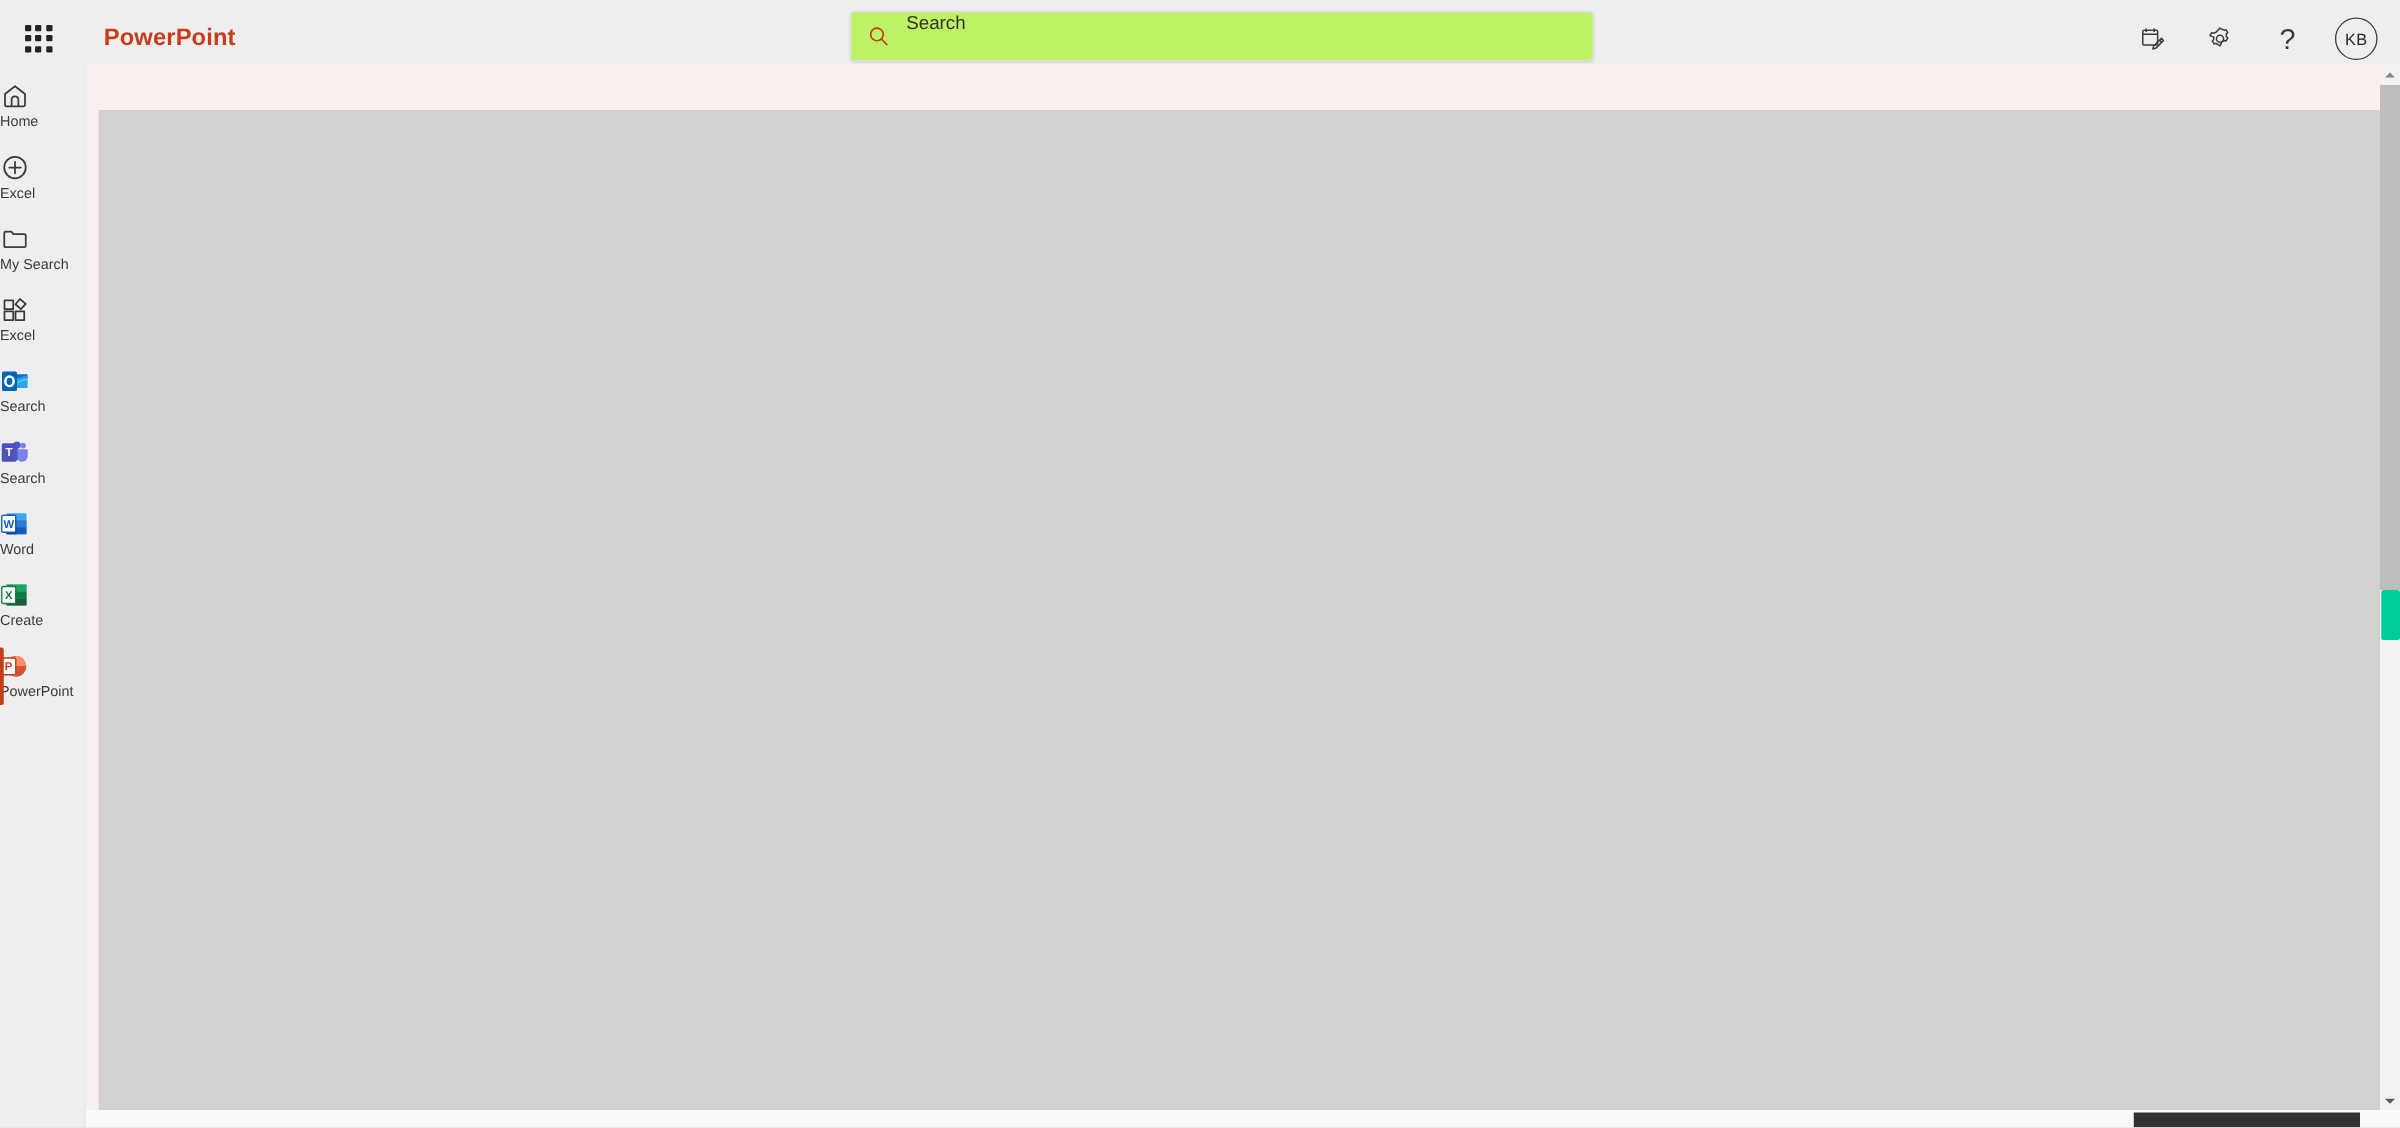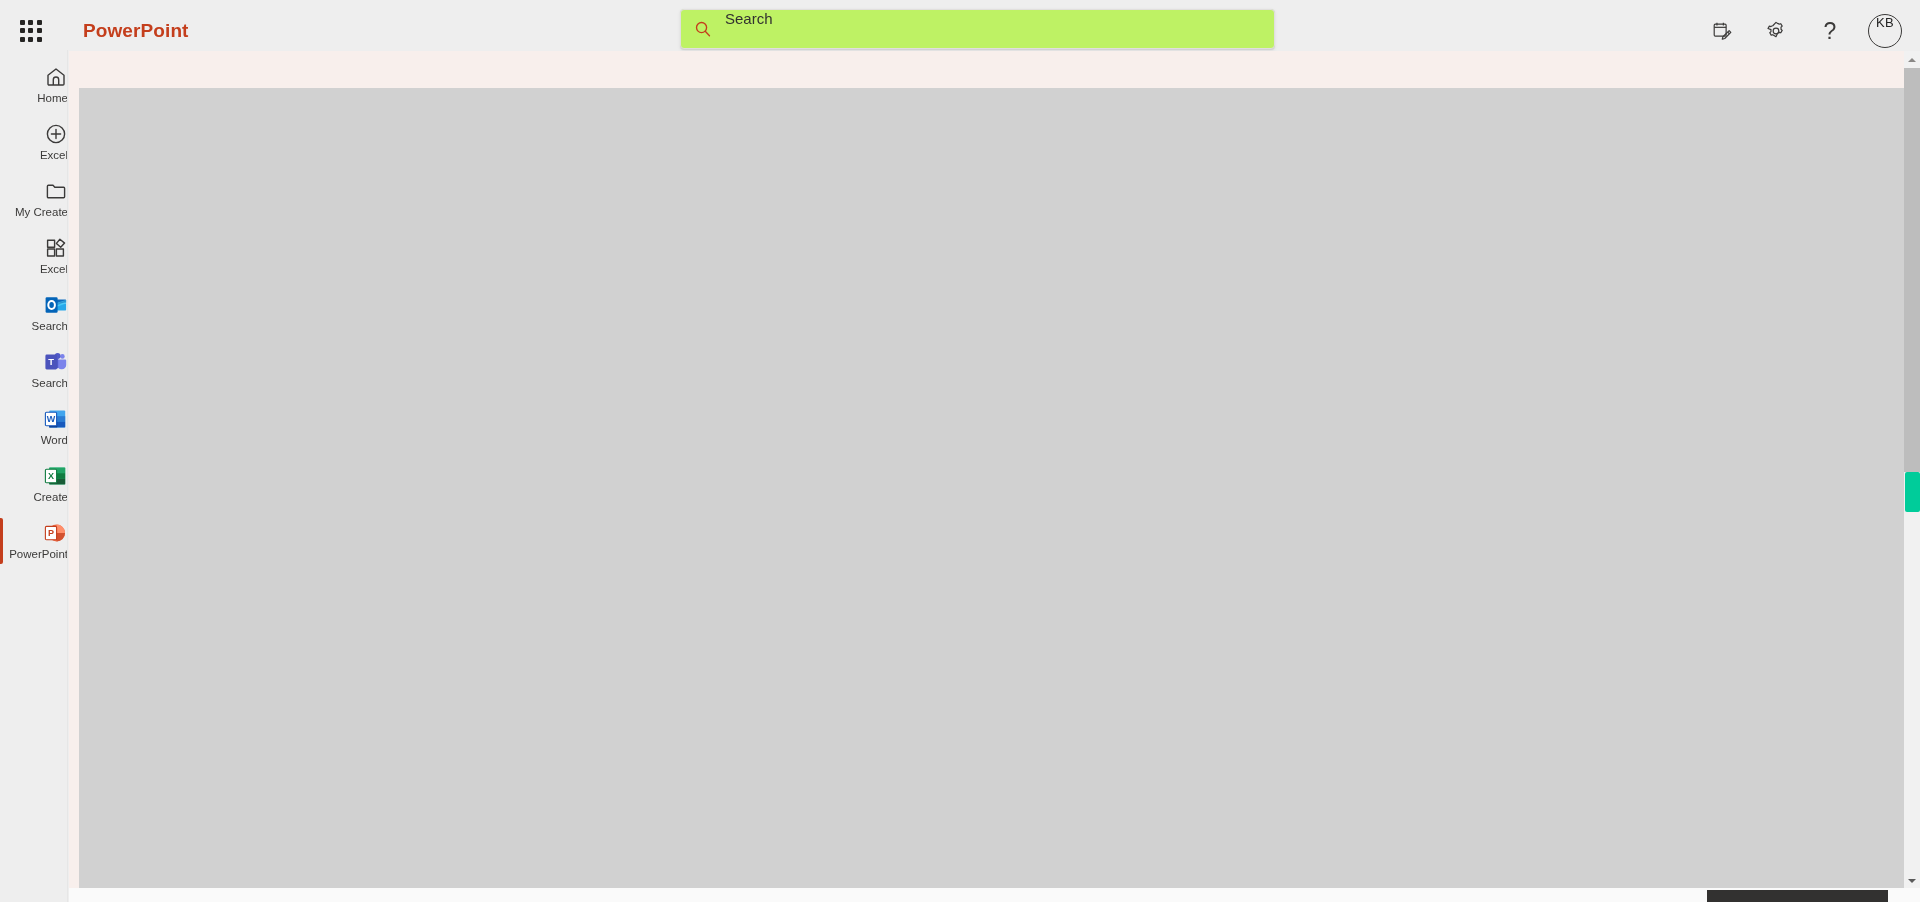--- a/index.html
+++ b/index.html
@@ -74,40 +74,40 @@
   }
   .hbtn {
     width: 40px; height: 40px; border-radius: 4px;
     display: flex; align-items: center; justify-content: center;
     cursor: pointer; background: transparent; border: none;
   }
   .qmark { font-size: 23px; color: #3b3a39; line-height: 1; font-weight: 400; }
   .avatar {
     width: 34px; height: 34px; border-radius: 50%;
     border: 1px solid #3b3a39;
-    display: flex; justify-content: center;
+    display: flex; align-items: center; justify-content: center;
     font-size: 13px; color: #242424; letter-spacing: .3px;
     cursor: pointer; background: #eeeeee;
     margin-left: 4px;
   }
 
   
   .rail {
     position: absolute; top: 50px; left: 0;
     width: 68px; height: 852px;
     background: #eeeeee;
     border-right: 1px solid #e6e6e6;
     padding-top: 6px;
     overflow: hidden;
   }
   .rail-item {
     position: relative;
     width: 68px; height: 57px;
     display: flex; flex-direction: column;
-    align-items: flex-end; justify-content: center;
+    align-items: flex-start; justify-content: center;
     gap: 3px; cursor: pointer;
     text-decoration: none;
   }
   .rail-item .label {
     font-size: 11.5px; color: #3b3a39;
     line-height: 13px; white-space: nowrap;
   }
   .rail-item.selected::before {
     content: ""; position: absolute;
     left: 0; top: 6px; width: 3px; height: 46px;
@@ -259,21 +259,21 @@
       </span>
       <span class="label">Excel</span>
     </div>
 
     <div class="rail-item">
       <span class="rail-ico">
         <svg width="24" height="24" viewBox="0 0 24 24" fill="none" stroke="#3b3a39" stroke-width="1.4" stroke-linejoin="round">
           <path d="M3.4 7.3 a1 1 0 0 1 1-1 H9 l1.8 2.0 H19.6 a1 1 0 0 1 1 1 V17.7 a1 1 0 0 1-1 1 H4.4 a1 1 0 0 1-1-1 Z"></path>
         </svg>
       </span>
-      <span class="label">My Create</span>
+      <span class="label">My Search</span>
     </div>
 
     <div class="rail-item">
       <span class="rail-ico">
         <svg width="24" height="24" viewBox="0 0 24 24" fill="none" stroke="#3b3a39" stroke-width="1.4" stroke-linejoin="round">
           <rect x="3.6" y="4.2" width="7" height="7"></rect>
           <rect x="3.6" y="13.0" width="7" height="7"></rect>
           <rect x="12.4" y="13.0" width="7" height="7"></rect>
           <path d="M15.9 3.2 L20.6 7.1 L16.7 11.3 L12.4 7.4 Z"></path>
         </svg>

